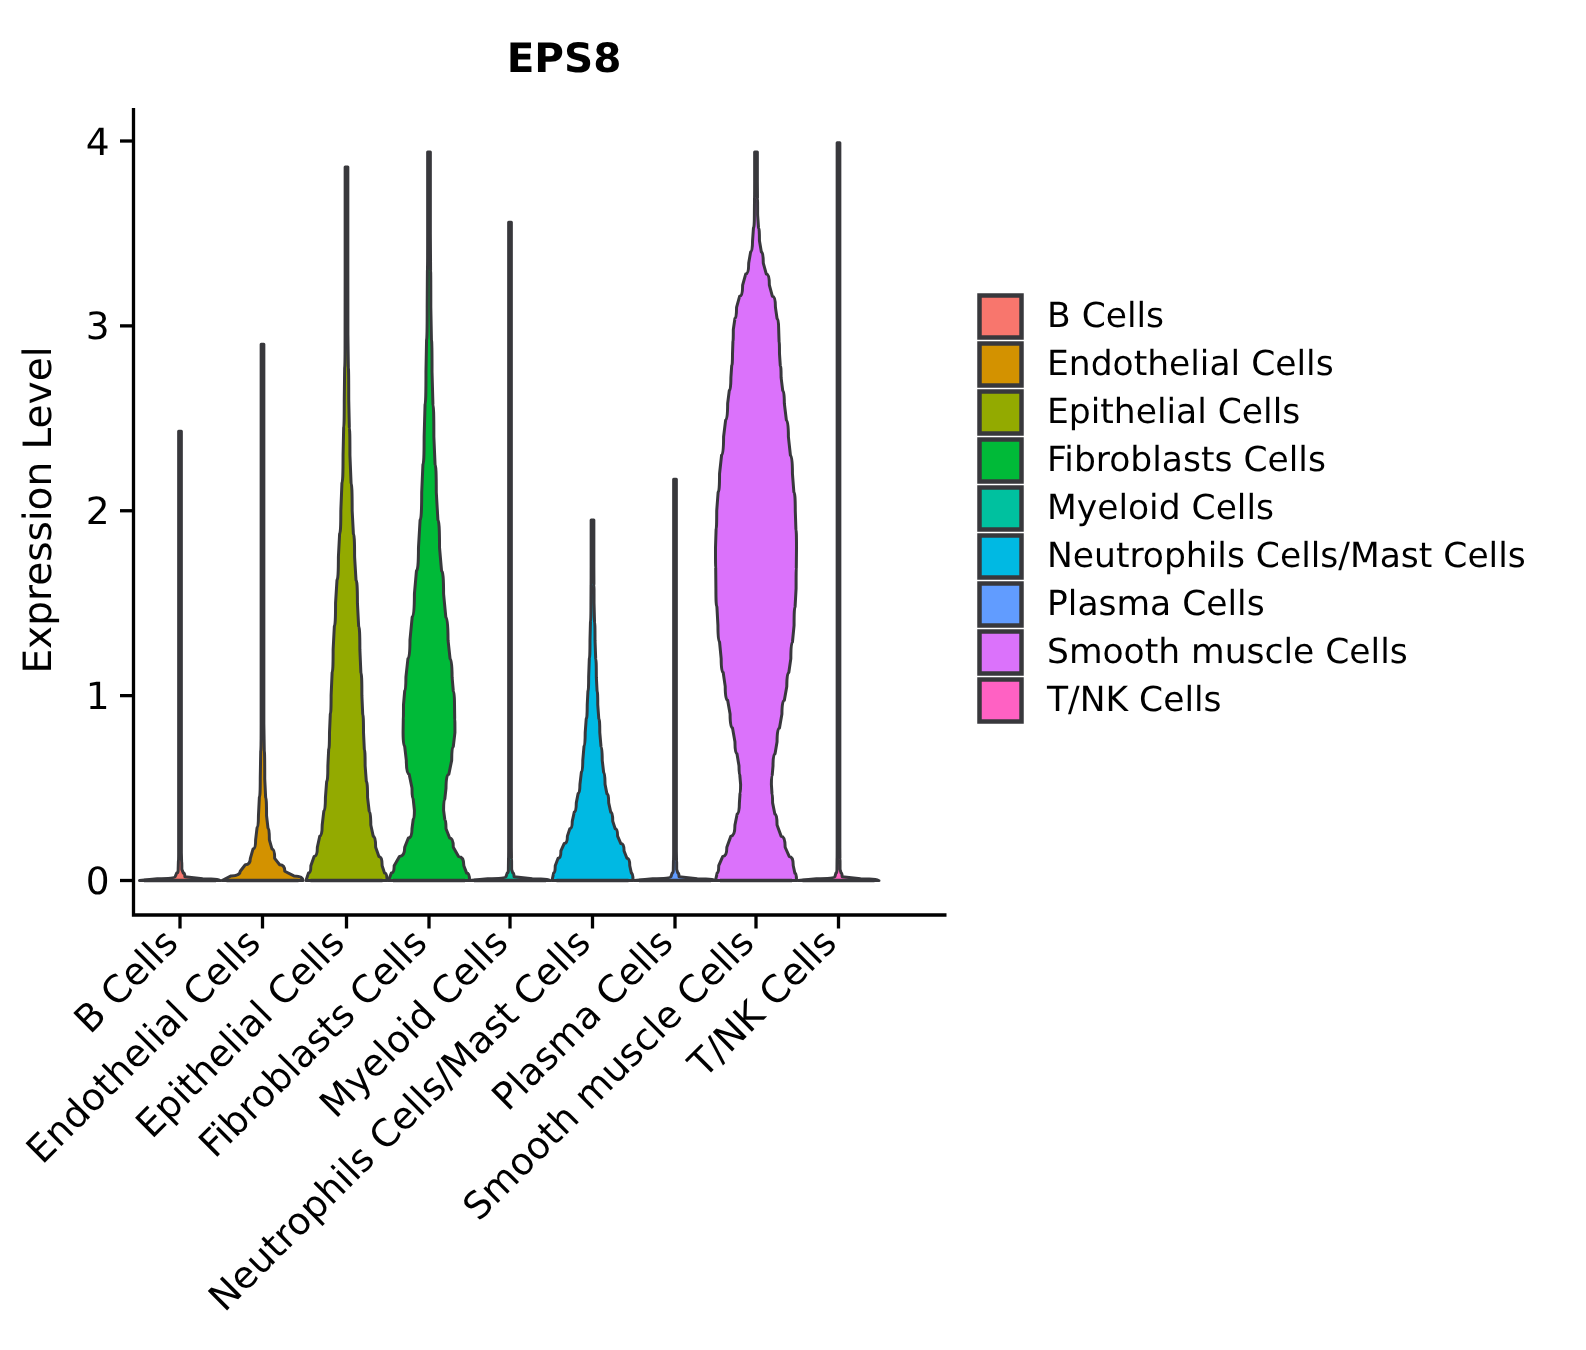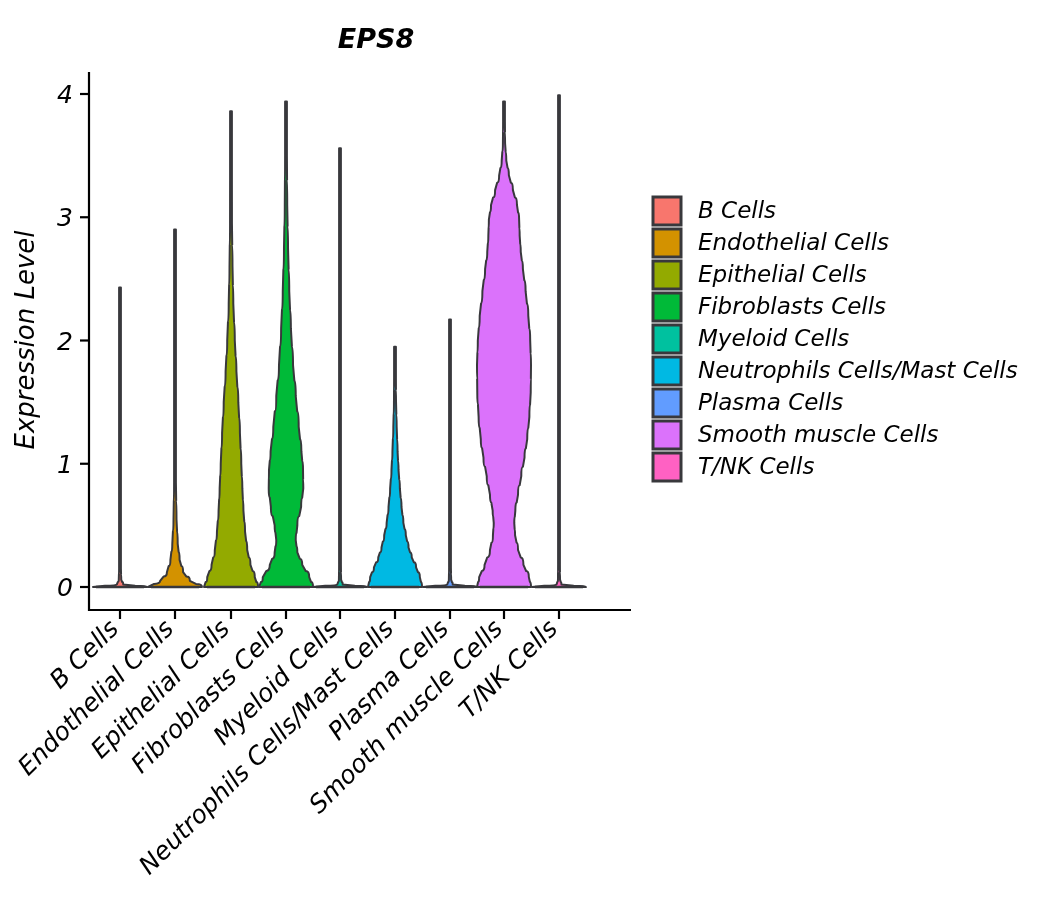--- a/index.html
+++ b/index.html
@@ -11,21 +11,20 @@
     width: 1057px;
     height: 900px;
     font-family: "DejaVu Sans", sans-serif;
     color: #000000;
     overflow: hidden;
   }
   #figure {
     position: relative;
     width: 1057px;
     height: 900px;
-    font-style: italic;
   }
   #plot-svg {
     position: absolute;
     left: 0;
     top: 0;
     width: 1057px;
     height: 900px;
     display: block;
   }
   .axis-line {

